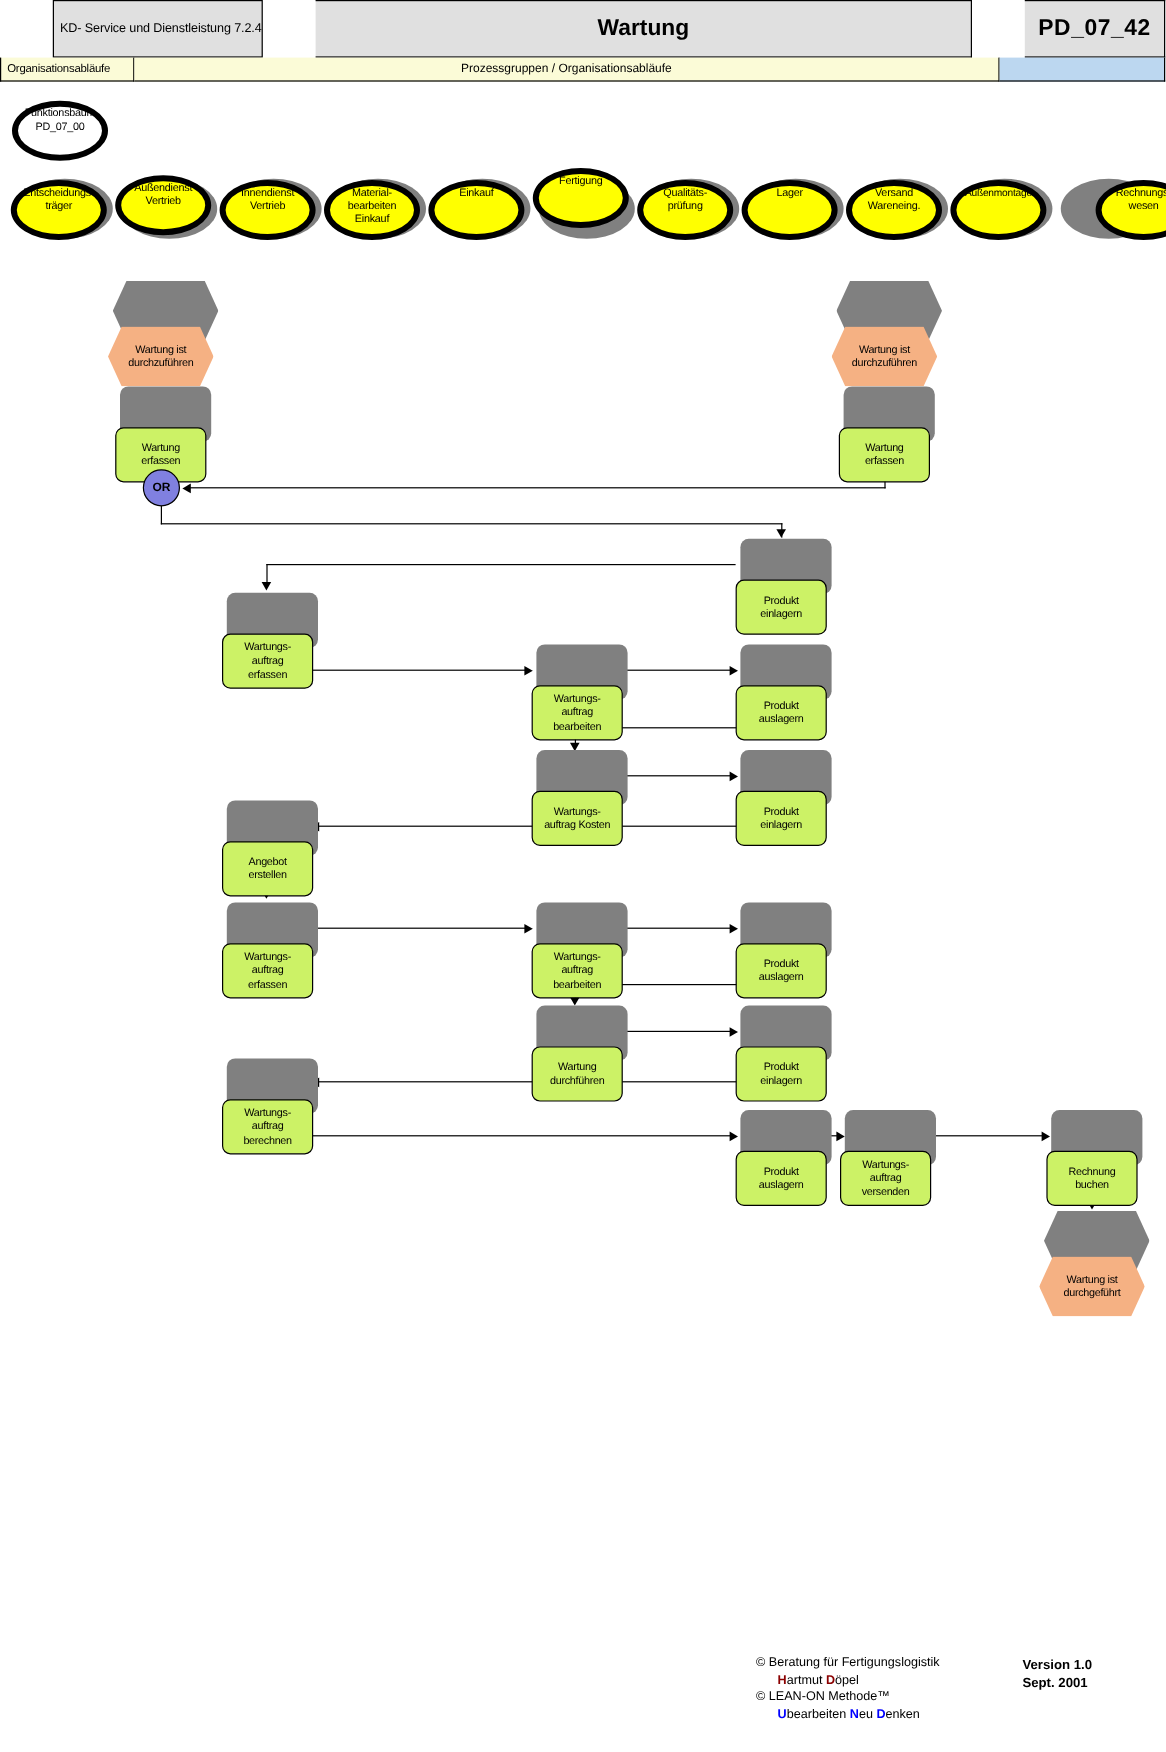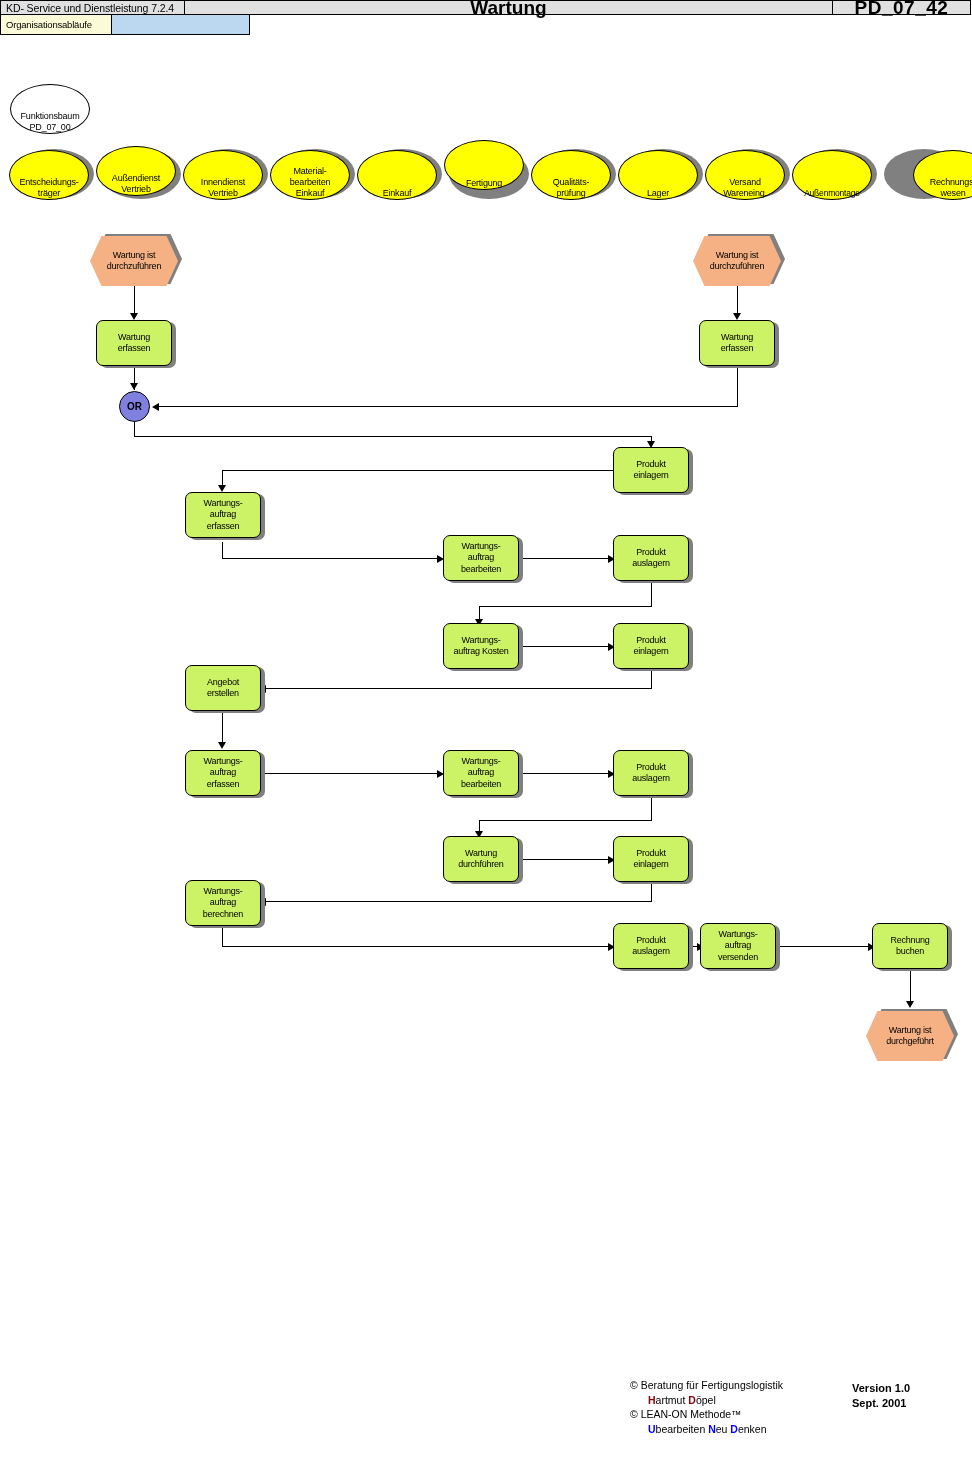--- a/index.html
+++ b/index.html
@@ -3,46 +3,46 @@
 <meta charset="utf-8">
 <style>
   html,body{margin:0;padding:0;background:#ffffff;}
   body{width:972px;height:1460px;position:relative;overflow:hidden;
        font-family:"Liberation Sans","DejaVu Sans",sans-serif;color:#000;}
 
   
   #header{position:absolute;left:0;top:0;width:971px;}
   .hrow{display:flex;}
   .hcell{box-sizing:border-box;border:1px solid #000;}
-  .h-r1{height:15px;}
+  .h-r1{height:48px;margin-left:44px;}
   .h-r2{height:20px;border-top:0;}
   .c-grey{background:#e0e0e0;}
   .c-yellow{background:#fbfbd7;}
   .c-blue{background:#bcd7f0;}
   .cell-title{display:flex;align-items:center;justify-content:center;}
   .cell-left{display:flex;align-items:center;padding-left:5px;}
   #hdr-doc{font-size:10.5px;letter-spacing:-.1px;white-space:nowrap;}
   #hdr-main{font-size:19px;font-weight:bold;}
   #hdr-code{font-size:19px;font-weight:bold;letter-spacing:.5px;}
   #hdr-role{font-size:9.5px;letter-spacing:-.2px;white-space:nowrap;}
   #hdr-sub{font-size:10px;}
 
   
   .ellipse{position:absolute;width:80px;height:50px;border-radius:50%;
-           background:#ffff00;border:1px solid #000000;box-sizing:border-box;
-           display:flex;align-items:flex-end;justify-content:center;text-align:center;
+           background:#ffff00;border:5px solid #000000;box-sizing:border-box;
+           display:flex;align-items:flex-start;justify-content:center;text-align:center;
            font-size:9px;line-height:11px;letter-spacing:-.2px;z-index:3;}
   .ellipse.plain{background:#ffffff;}
   .eshadow{position:absolute;width:80px;height:50px;border-radius:50%;
            background:#808080;z-index:2;}
 
   
   .node{position:absolute;box-sizing:border-box;border:1px solid #000;
         display:flex;align-items:center;justify-content:center;text-align:center;
-        font-size:9px;line-height:11.5px;letter-spacing:-.25px;z-index:4;}
+        font-size:9px;line-height:11.5px;letter-spacing:-.25px;z-index:4;margin-top:36px;}
   .fn{background:#ccf266;border-radius:7px;width:76px;height:46px;}
   .fnshadow{position:absolute;background:#808080;border-radius:7px;
             width:76px;height:46px;z-index:3;}
 
   .ev{background:#f5b183;width:88px;height:50px;border:0;
       clip-path:polygon(0% 50%,13% 0%,87% 0%,100% 50%,87% 100%,13% 100%);}
   .evshadow{position:absolute;background:#808080;width:88px;height:50px;z-index:3;
             clip-path:polygon(0% 50%,13% 0%,87% 0%,100% 50%,87% 100%,13% 100%);}
 
   .orgate{position:absolute;width:31px;height:31px;border-radius:50%;
@@ -78,20 +78,23 @@
       <span id="hdr-main">Wartung</span>
     </div>
     <div class="hcell h-r1 c-grey cell-title" style="width:138px;border-left:0">
       <span id="hdr-code">PD_07_42</span>
     </div>
   </div>
   <div class="hrow">
     <div class="hcell h-r2 c-yellow cell-left" style="width:112px">
       <span id="hdr-role">Organisationsabläufe</span>
     </div>
+    <div class="hcell h-r2 c-yellow cell-title" style="width:721px;border-left:0">
+      <span id="hdr-sub">Prozessgruppen / Organisationsabläufe</span>
+    </div>
     <div class="hcell h-r2 c-blue" style="width:138px;border-left:0"></div>
   </div>
 </div>
 
 <div class="ellipse plain" style="left:10px;top:84px;">
   <div>
     <div>Funktionsbaum</div>
     <div>PD_07_00</div>
   </div>
 </div>

